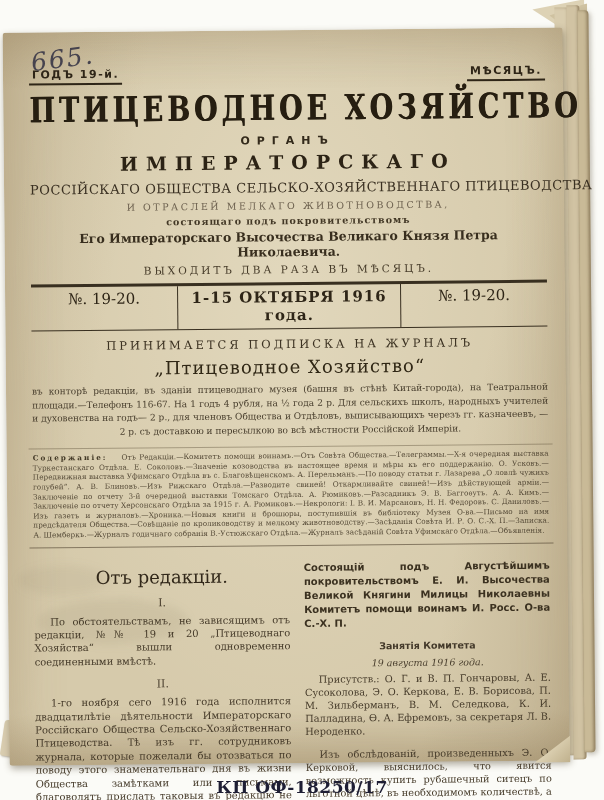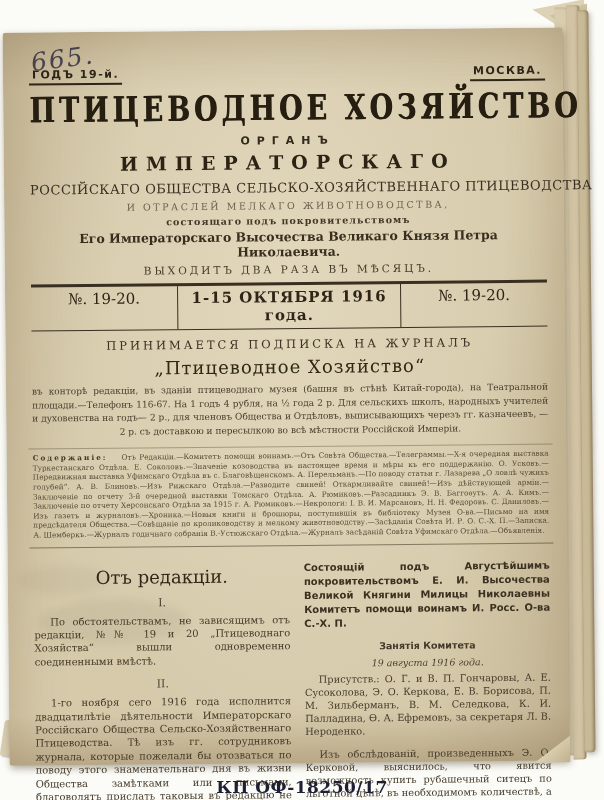--- a/index.html
+++ b/index.html
@@ -114,21 +114,21 @@
 
     <div class="paper">
       <div class="smudge s1"></div>
       <div class="smudge s2"></div>
 
       <div class="content">
         <div class="hand">665.</div>
 
         <div class="toprow">
           <span class="u">ГОДЪ 19-й.</span>
-          <span class="u">МОСКВА.</span>
+          <span class="u">МѢСЯЦЪ.</span>
         </div>
 
         <div class="title">
           <span>ПТИЦЕВОДНОЕ ХОЗЯЙСТВО</span>
         </div>
 
         <div class="organ">ОРГАНЪ</div>
         <div class="imperial">ИМПЕРАТОРСКАГО</div>
         <div class="society">РОССІЙСКАГО ОБЩЕСТВА СЕЛЬСКО-ХОЗЯЙСТВЕННАГО ПТИЦЕВОДСТВА</div>
         <div class="branches">И ОТРАСЛЕЙ МЕЛКАГО ЖИВОТНОВОДСТВА,</div>

